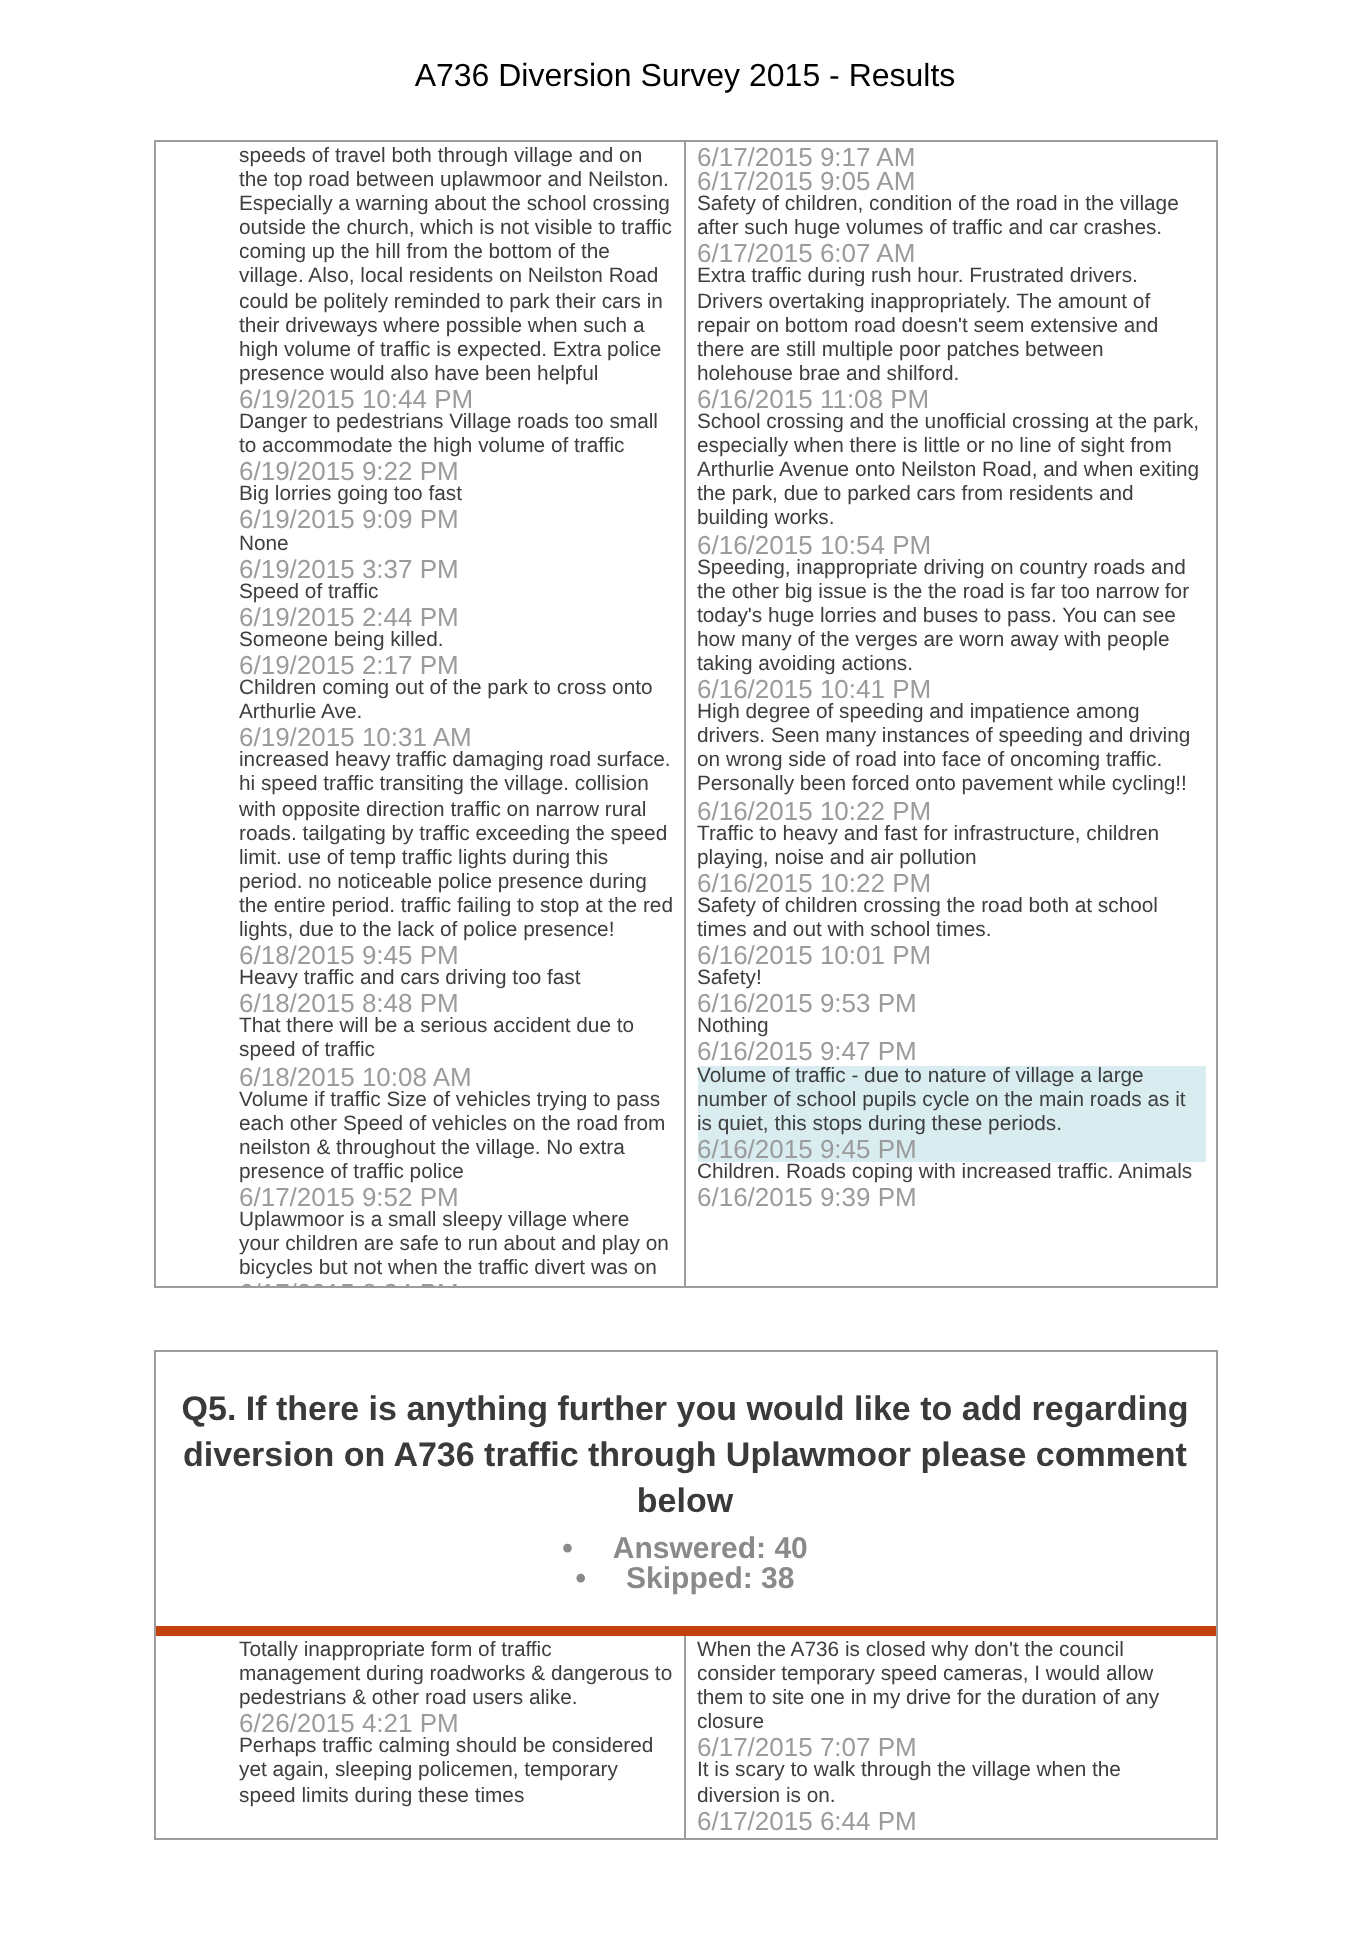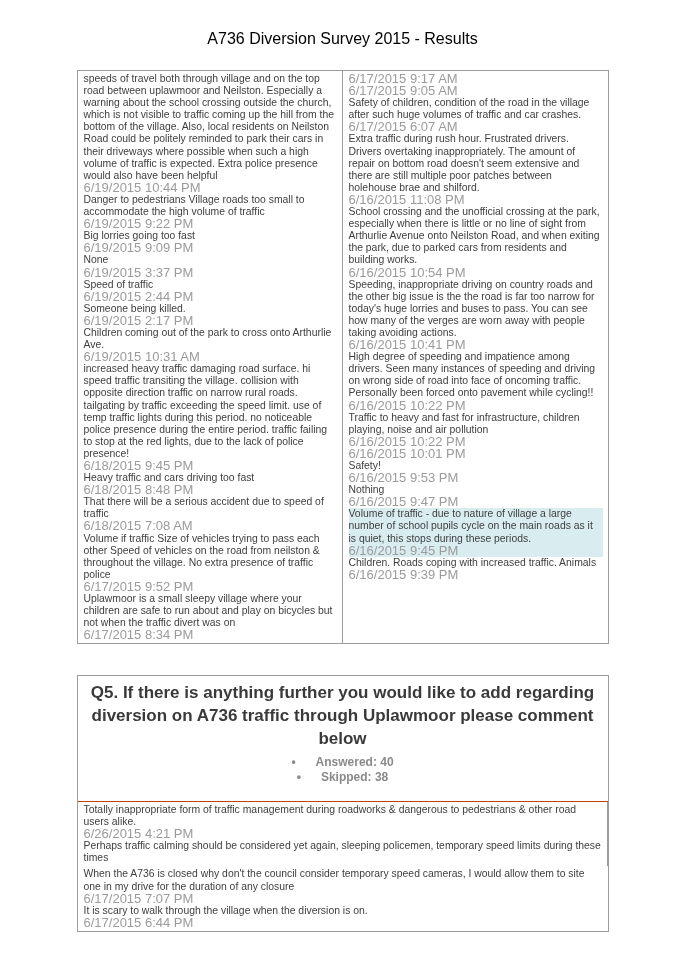--- a/index.html
+++ b/index.html
@@ -30,68 +30,70 @@
     grid-template-columns: 1fr 1fr;
     height: 574px;
     box-sizing: border-box;
   }
   .resp-col {
     padding: 2px 5px 4px 6px;
     overflow: hidden;
   }
   .resp-col.left {
     border-right: 1px solid #9c9c9c;
+    margin-left: 36px;
   }
   .entry { margin: 0; }
   .entry.highlighted { background: #d9edf0; }
   .resp-text {
     font-size: 10.4px;
     line-height: 12.1px;
     color: #3e3e3e;
   }
   .resp-time {
     font-size: 13px;
     line-height: 12.1px;
     color: #9b9b9b;
   }
   .q5-box {
     width: 532px;
     margin: 31px auto 0 auto;
     border: 1px solid #9c9c9c;
     box-sizing: border-box;
   }
   .q5-header {
-    border-bottom: 1px solid #c2410c;
+    border-bottom: 5px solid #c2410c;
     padding: 5px 12px 16px 12px;
+    margin-top: 12px;
   }
   .q5-title {
     font-size: 17px;
     line-height: 23px;
     font-weight: 700;
     color: #3a3a3a;
     text-align: center;
   }
   .q5-stats {
     margin-top: 5px;
   }
   .q5-stat {
     text-align: center;
-    font-size: 12px;
+    font-size: 15px;
     line-height: 15px;
     font-weight: 700;
     color: #8a8a8a;
   }
   .q5-stat .bullet {
     display: inline-block;
     margin-right: 20px;
     color: #8a8a8a;
   }
   .q5-table {
     display: grid;
-    grid-template-columns: 1fr;
+    grid-template-columns: 1fr 1fr;
     min-height: 80px;
   }
   .q5-table .resp-col { padding-bottom: 2px; }
 </style>
 </head>
 <body>
 
 <h1 class="page-title">A736 Diversion Survey 2015 - Results</h1>
 
 <div class="responses-table">
@@ -127,21 +129,21 @@
       <div class="entry">
         <div class="resp-text">increased heavy traffic damaging road surface. hi speed traffic transiting the village. collision with opposite direction traffic on narrow rural roads. tailgating by traffic exceeding the speed limit. use of temp traffic lights during this period. no noticeable police presence during the entire period. traffic failing to stop at the red lights, due to the lack of police presence!</div>
         <div class="resp-time">6/18/2015 9:45 PM</div>
       </div>
       <div class="entry">
         <div class="resp-text">Heavy traffic and cars driving too fast</div>
         <div class="resp-time">6/18/2015 8:48 PM</div>
       </div>
       <div class="entry">
         <div class="resp-text">That there will be a serious accident due to speed of traffic</div>
-        <div class="resp-time">6/18/2015 7:08 AM</div>
+        <div class="resp-time">6/18/2015 10:08 AM</div>
       </div>
       <div class="entry">
         <div class="resp-text">Volume if traffic Size of vehicles trying to pass each other Speed of vehicles on the road from neilston &amp; throughout the village. No extra presence of traffic police</div>
         <div class="resp-time">6/17/2015 9:52 PM</div>
       </div>
       <div class="entry">
         <div class="resp-text">Uplawmoor is a small sleepy village where your children are safe to run about and play on bicycles but not when the traffic divert was on</div>
         <div class="resp-time">6/17/2015 8:34 PM</div>
       </div>
     </div>
@@ -170,20 +172,21 @@
       </div>
       <div class="entry">
         <div class="resp-text">High degree of speeding and impatience among drivers. Seen many instances of speeding and driving on wrong side of road into face of oncoming traffic. Personally been forced onto pavement while cycling!!</div>
         <div class="resp-time">6/16/2015 10:22 PM</div>
       </div>
       <div class="entry">
         <div class="resp-text">Traffic to heavy and fast for infrastructure, children playing, noise and air pollution</div>
         <div class="resp-time">6/16/2015 10:22 PM</div>
       </div>
       <div class="entry">
+        <div class="resp-text">Safety of children crossing the road both at school times and out with school times.</div>
         <div class="resp-time">6/16/2015 10:01 PM</div>
       </div>
       <div class="entry">
         <div class="resp-text">Safety!</div>
         <div class="resp-time">6/16/2015 9:53 PM</div>
       </div>
       <div class="entry">
         <div class="resp-text">Nothing</div>
         <div class="resp-time">6/16/2015 9:47 PM</div>
       </div>

